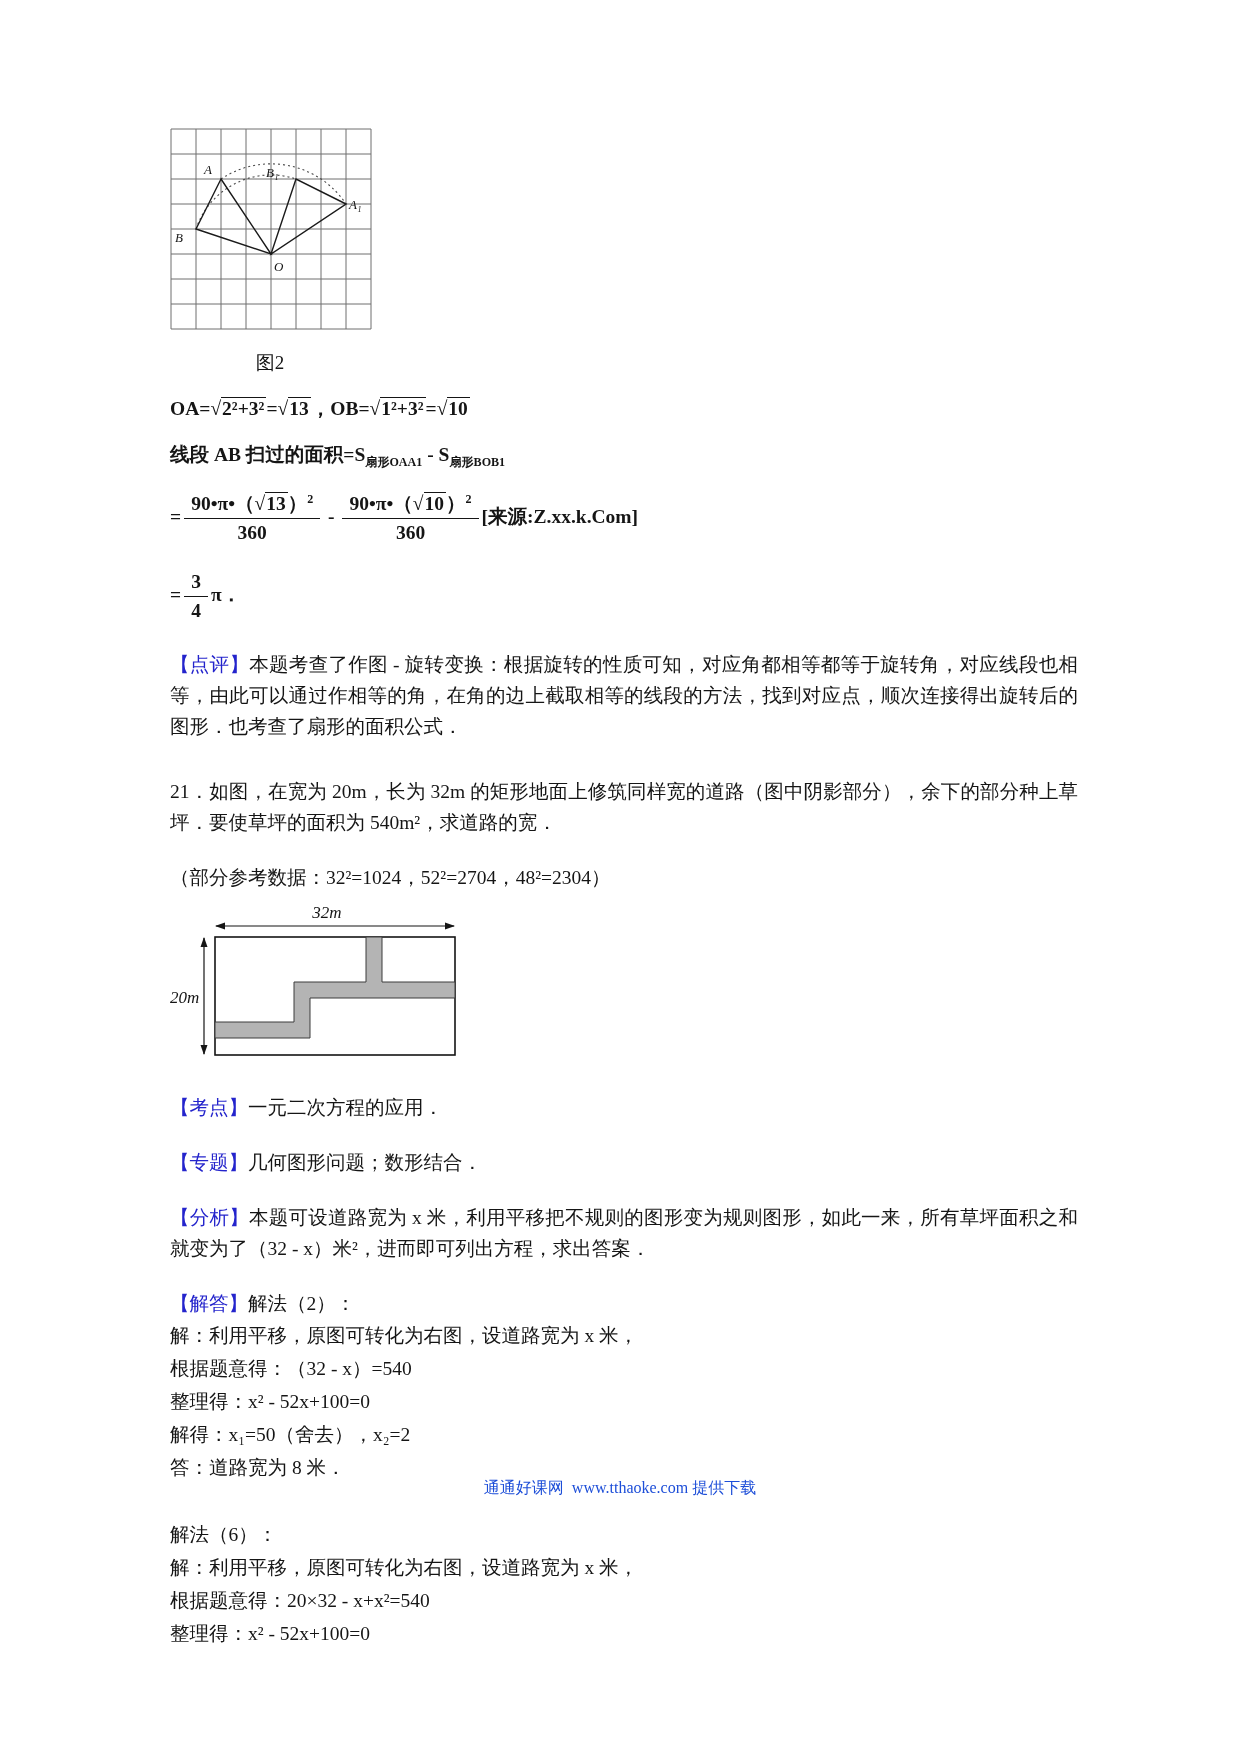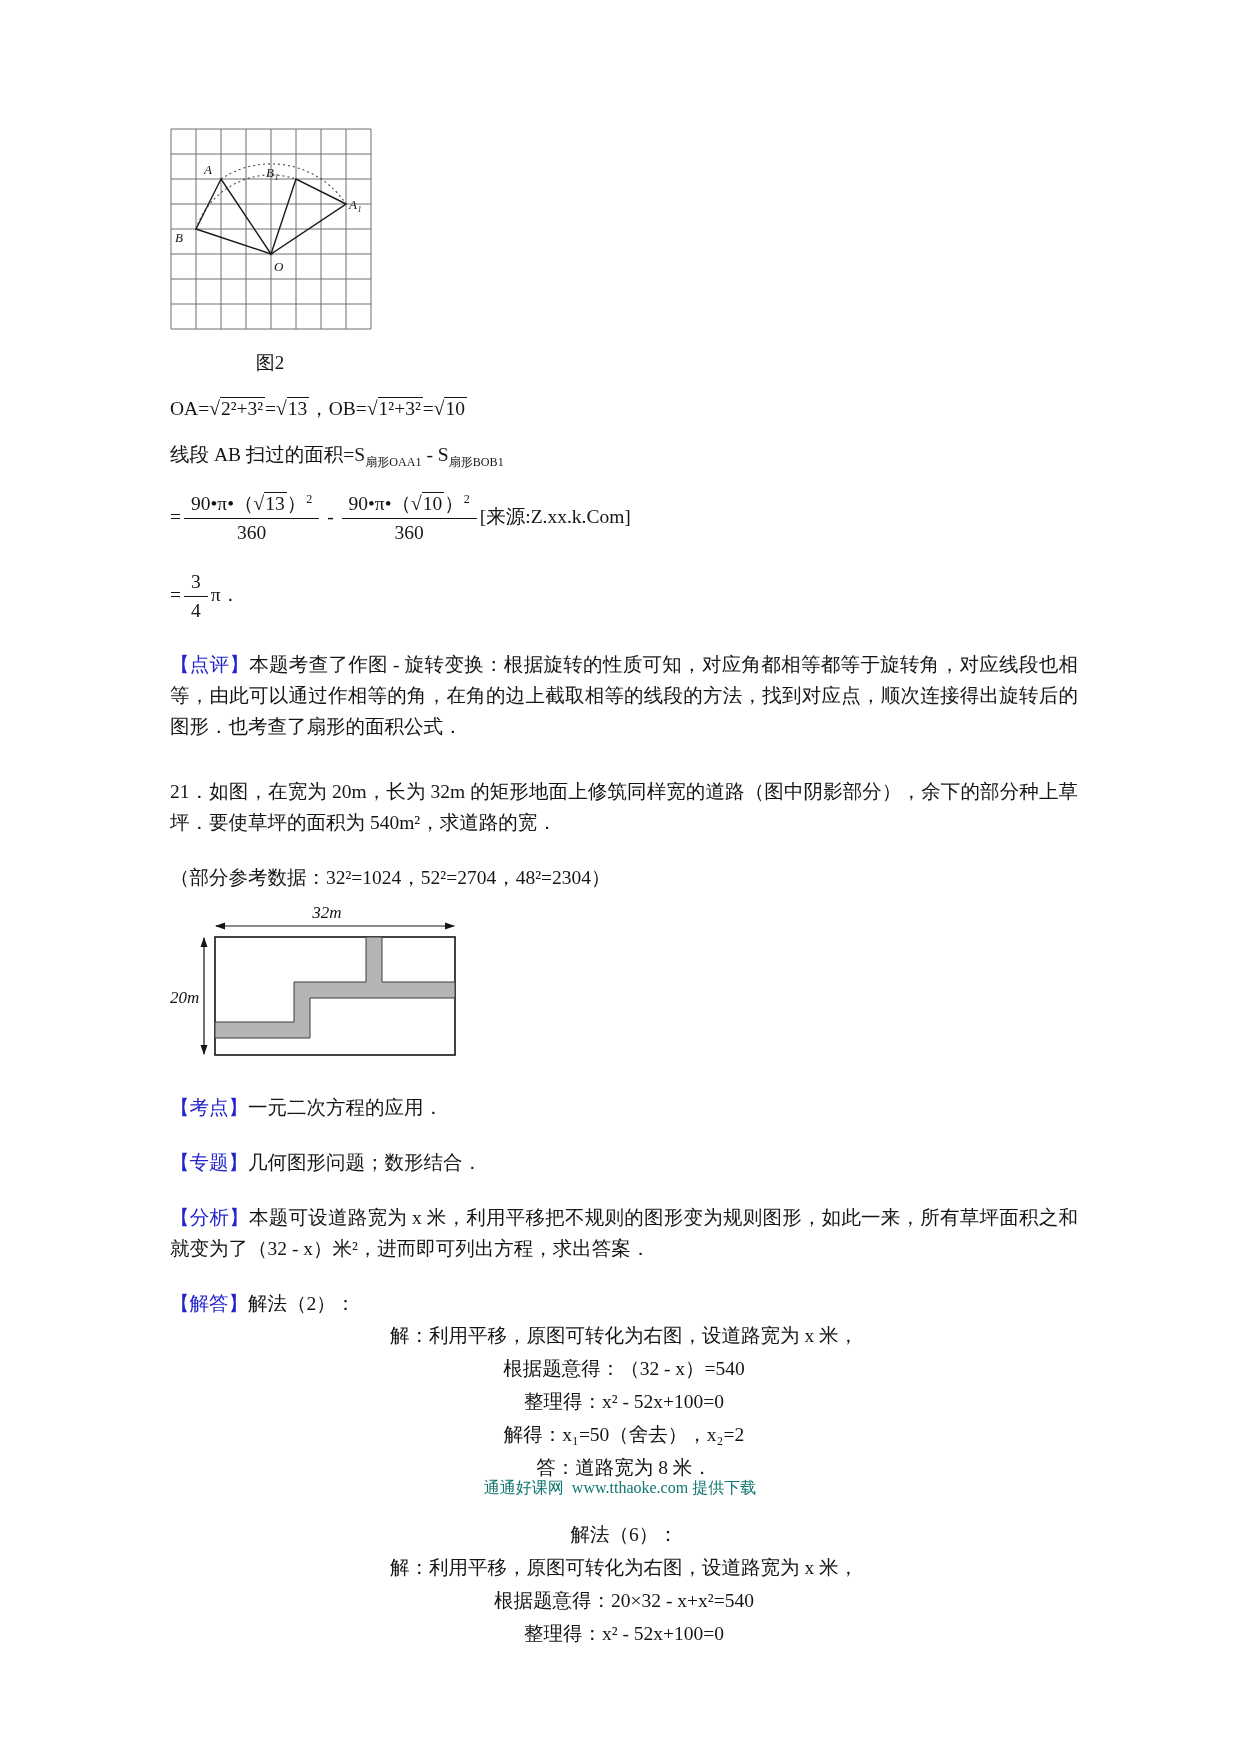--- a/index.html
+++ b/index.html
@@ -17,34 +17,34 @@
     left:170px; top:124px;
     width:908px;
     font-size:19.5px;
     line-height:31px;
   }
   .tag { color:var(--accent,#2424cc); }
   .para { text-align:justify;margin-top:24px; }
   .para.q { margin-top:34px; }
   .fig-grid { width:200px; margin:4px 0 2px 0; }
   .figcap { text-align:center; font-size:19px; margin-top:8px; }
-  .math-line { margin:15px 0; white-space:nowrap; }
+  .math-line { margin:15px 0; white-space:nowrap;font-weight:bold; }
   .math-line.disp { margin:20px 0; }
   sup, sub { font-size:0.62em; line-height:0; }
   .sqrt { white-space:nowrap; }
   .sqrt .rad { border-top:1.3px solid #151515; padding:0 2px 0 1px; }
   .frac { display:inline-block; vertical-align:middle; text-align:center; margin:0 3px; }
   .frac .num, .frac .den { display:block; padding:1px 7px; line-height:1.35; }
   .frac .den { border-top:1.5px solid #151515; }
   .fig-road { margin:12px 0 8px 0; }
-  .sol { line-height:33px;text-align:center; }
+  .sol { line-height:33px; }
   .sol2head { margin-top:34px; line-height:33px; }
   .footer {
     position:absolute; left:0; top:1478px; width:100%;
-    text-align:center; font-size:16px; color:#0f766e; white-space:pre;
+    text-align:center; font-size:16px; color:#1d4ed8; white-space:pre;
   }
   svg text.pl { font-style:italic; font-size:13px; fill:#151515; font-family:"Liberation Serif",serif; }
   svg text.dim { font-style:italic; font-size:17px; fill:#151515; font-family:"Liberation Serif",serif; }
 </style>
 </head>
 <body>
 
 <div class="content">
 
   <figure class="fig-grid">

